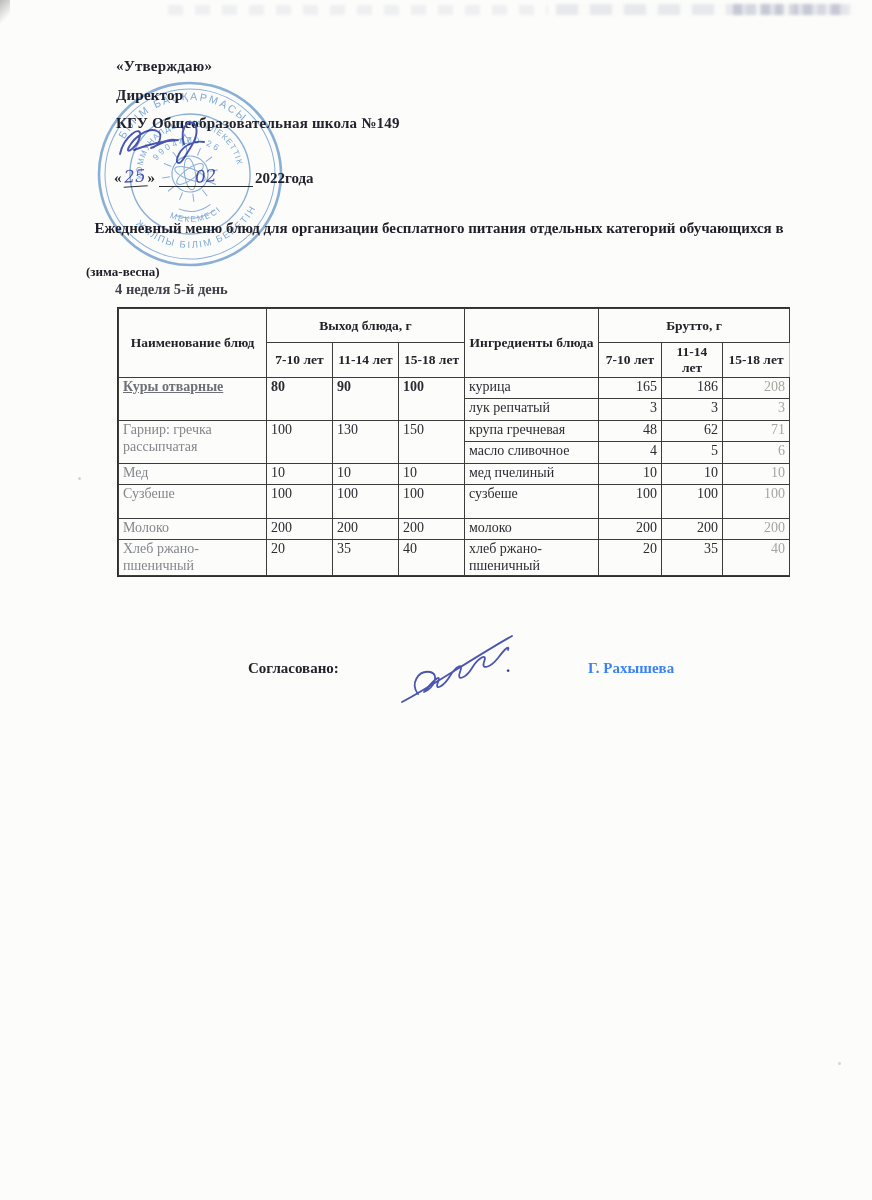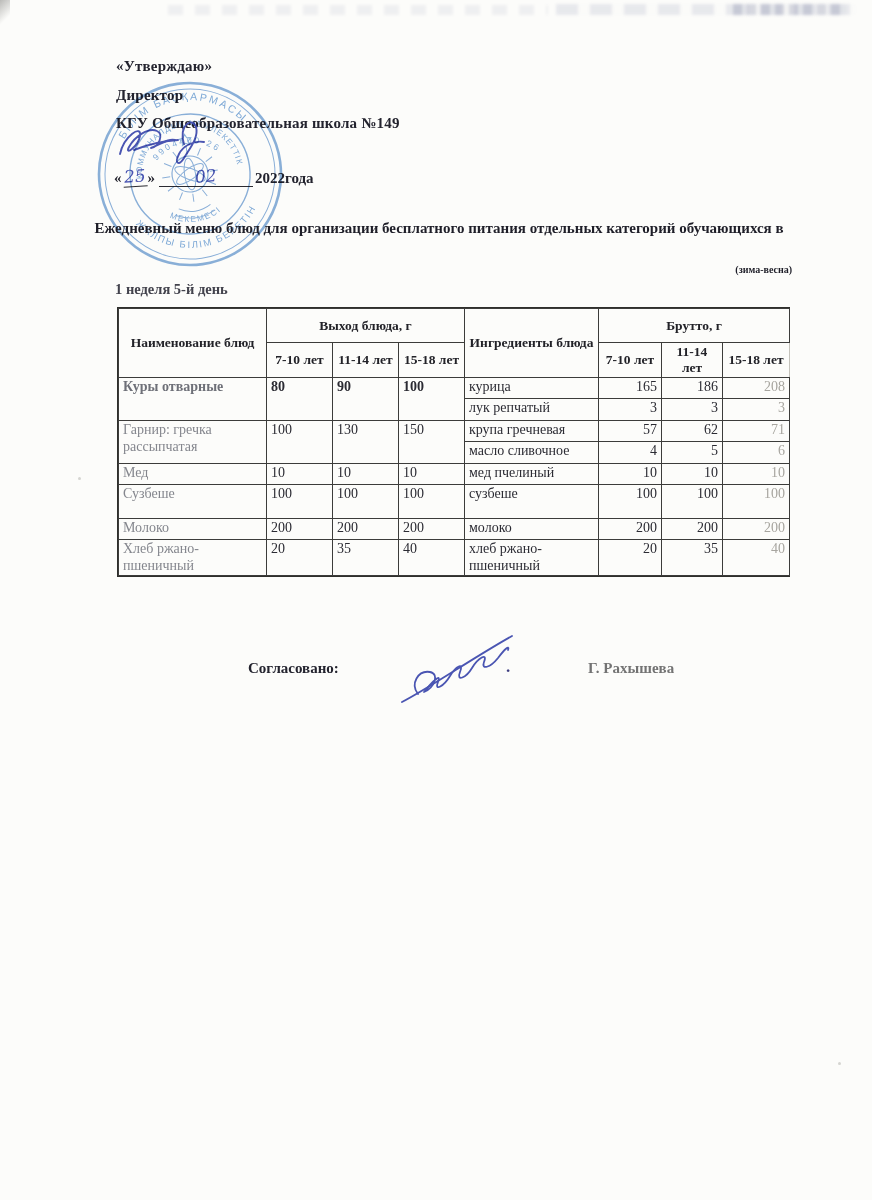--- a/index.html
+++ b/index.html
@@ -35,44 +35,44 @@
   .month-box{display:inline-block;transform:rotate(-5deg);}
   svg.sig1{position:absolute;left:112px;top:114px;width:132px;height:56px;}
 
   
   svg.stamp{position:absolute;left:94px;top:78px;width:192px;height:192px;mix-blend-mode:multiply;opacity:.88;}
   svg.stamp text{font-family:"Liberation Sans", sans-serif;fill:#6d9fd6;}
 
   
   .title{position:absolute;left:86px;top:216px;width:706px;text-align:center;
     font-size:15px;font-weight:bold;color:#1e1e28;line-height:1.6;}
-  .season{position:absolute;left:86px;top:264px;width:706px;text-align:right;font-size:10px;font-weight:bold;color:#1e1e28;}
+  .season{position:absolute;left:86px;top:264px;width:706px;text-align:left;font-size:13px;font-weight:bold;color:#1e1e28;}
   .week{position:absolute;left:115px;top:281px;font-size:14.5px;font-weight:bold;color:#42424c;}
 
   
   .table-wrap{position:absolute;left:117px;top:307px;border:1.5px solid #2f2f2c;border-right:none;}
   table.menu{border-collapse:collapse;table-layout:fixed;width:671px;font-size:14px;color:#2b2b33;}
   table.menu th, table.menu td{border:1px solid #3c3c3a;padding:1px 4px;line-height:1.18;overflow:hidden;}
   table.menu thead th{font-weight:bold;text-align:center;vertical-align:middle;font-size:13.5px;color:#222228;margin-top:12px;}
   th.h-dish{text-align:left;padding-left:5px;color:#5f5f68;}
   th.h-ingr{text-align:left;vertical-align:top;padding-top:3px;padding-left:5px;}
   th.h-age-faded{color:#a3a19b;border-right-color:#c4c2bb !important;}
   .hr1{height:34px;} .hr2{height:35px;}
   .rh21{height:21px;} .rh22{height:22px;} .rh23{height:34px;} .rh34{height:34px;border-radius:18px;}
   td.dish{text-align:left;vertical-align:top;color:#84868d;padding-left:5px;padding-right:26px;}
-  td.dish.b{font-weight:bold;color:#6e7078;}
+  td.dish.b{font-weight:bold;color:#6e7078;text-decoration:underline;}
   td.out{text-align:left;vertical-align:top;}
   td.out.b{font-weight:bold;}
   td.ingr{text-align:left;vertical-align:top;padding-left:5px;}
   td.gross{text-align:right;vertical-align:top;padding-right:7px;margin-top:32px;}
   td.g-faded{color:#a7a59f;border-right-color:#c4c2bb;border-top-color:#8d8b86;border-bottom-color:#8d8b86;}
 
   
   .footer-label{position:absolute;left:248px;top:660px;font-size:15px;font-weight:bold;color:#23232e;}
-  .footer-name{position:absolute;left:588px;top:660px;font-size:15px;font-weight:bold;color:#737373;}
+  .footer-name{position:absolute;left:588px;top:660px;font-size:15px;font-weight:bold;color:#3b82f6;}
   .footer-dot{position:absolute;left:506px;top:657px;font-size:17px;font-weight:bold;color:#3d3d80;}
   svg.sig2{position:absolute;left:398px;top:628px;width:124px;height:80px;}
 </style>
 </head>
 <body>
 
 <div class="page">
 
   <div class="ghost g1"></div>
   <div class="ghost g2"></div>
@@ -131,21 +131,21 @@
         <path d="M-20 39 C-5 46 5 46 20 39"></path>
         <path d="M0 -40 l1.8 3.6 4 .5 -2.9 2.8 .7 4 -3.6 -1.9 -3.6 1.9 .7 -4 -2.9 -2.8 4 -.5 Z"></path>
       </g>
     </g>
   </svg>
 
   <div class="title">
     <div>Ежедневный меню блюд для организации бесплатного питания отдельных категорий обучающихся в</div>
   </div>
   <div class="season">(зима-весна)</div>
-  <div class="week">1 неделя 5-й день</div>
+  <div class="week">4 неделя 5-й день</div>
 
   <div class="table-wrap">
   <table class="menu">
     <colgroup>
       <col style="width:148px">
           <col style="width:66px">
           <col style="width:66px">
           <col style="width:66px">
       <col style="width:134px">
           <col style="width:63px">
@@ -184,21 +184,21 @@
         <td class="gross">3</td>
         <td class="gross">3</td>
         <td class="gross g-faded">3</td>
       </tr>
       <tr class="rh21">
         <td rowspan="2" class="dish">Гарнир: гречка рассыпчатая</td>
         <td rowspan="2" class="out">100</td>
         <td rowspan="2" class="out">130</td>
         <td rowspan="2" class="out">150</td>
         <td class="ingr">крупа гречневая</td>
-        <td class="gross">57</td>
+        <td class="gross">48</td>
         <td class="gross">62</td>
         <td class="gross g-faded">71</td>
       </tr>
       <tr class="rh22">
         <td class="ingr">масло сливочное</td>
         <td class="gross">4</td>
         <td class="gross">5</td>
         <td class="gross g-faded">6</td>
       </tr>
       <tr class="rh21">

